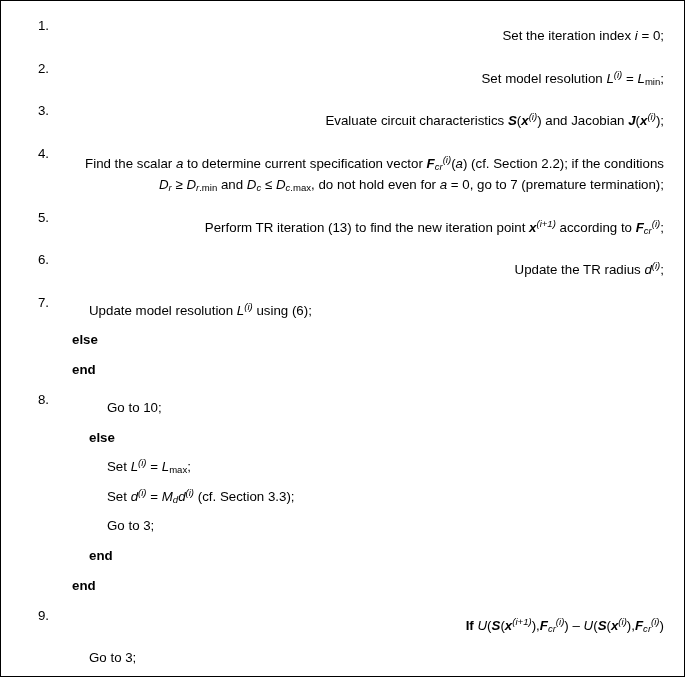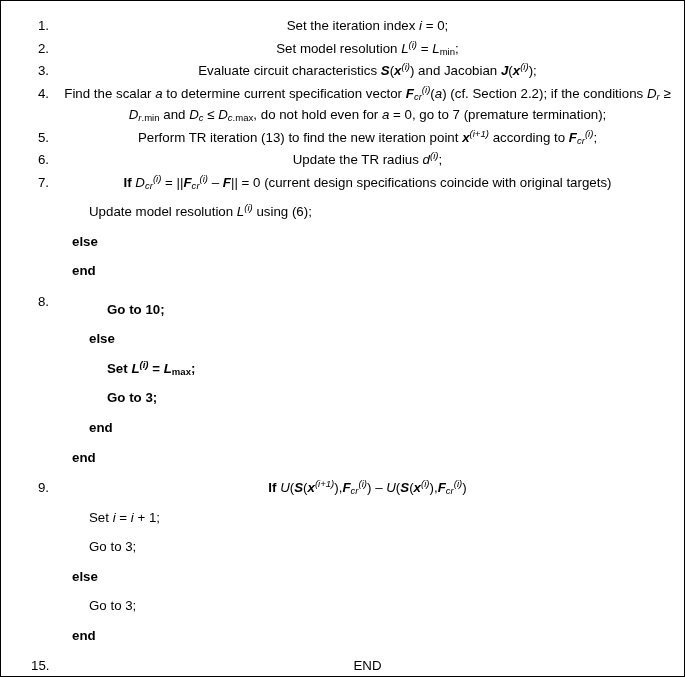--- a/index.html
+++ b/index.html
@@ -41,31 +41,31 @@
     padding-right: 12px;
     box-sizing: border-box;
     margin-left: 30px;
     white-space: nowrap;
   }
   .step-body {
     flex: 1 1 auto;
     min-width: 0;
   }
   .step-text {
-    margin: 0;
-    text-align: center;
+    margin: 10px;
+    text-align: right;
   }
   
   .sub {
     margin: 8px;
     white-space: nowrap;
   }
   .ind-1 { padding-left: 3px; }
   .ind-2 { padding-left: 20px; }
-  .ind-3 { padding-left: 38px; font-weight: bold; }
+  .ind-3 { padding-left: 38px; }
   .kw { font-weight: bold; }
   .it { font-style: italic; }
   .bi { font-weight: bold; font-style: italic; }
   sub, sup {
     font-size: 0.72em;
     line-height: 0;
     font-style: normal;
   }
   sub { vertical-align: -0.25em; }
   sup { vertical-align: 0.5em; }
@@ -108,42 +108,41 @@
       </li>
       <li class="step">
         <span class="step-num">6.</span>
         <div class="step-body">
           <p class="step-text">Update the TR radius <span class="it">d</span><sup class="it-s">(i)</sup>;</p>
         </div>
       </li>
       <li class="step">
         <span class="step-num">7.</span>
         <div class="step-body">
-          <p class="step-text"><span class="kw">If</span> <span class="it">D</span><sub class="it-s">cr</sub><sup class="it-s">(i)</sup> = ||<span class="bi">F</span><sub class="it-s">cr</sub><sup class="it-s">(i)</sup> – <span class="bi">F</span>|| = 0 (current design specifications coincide with original targets)</p>
           <p class="sub ind-2">Update model resolution <span class="it">L</span><sup class="it-s">(i)</sup> using (6);</p>
           <p class="sub ind-1"><span class="kw">else</span></p>
           <p class="sub ind-1"><span class="kw">end</span></p>
         </div>
       </li>
       <li class="step">
         <span class="step-num">8.</span>
         <div class="step-body">
           <p class="sub ind-3">Go to 10;</p>
           <p class="sub ind-2"><span class="kw">else</span></p>
           <p class="sub ind-3">Set <span class="it">L</span><sup class="it-s">(i)</sup> = <span class="it">L</span><sub>max</sub>;</p>
+          <p class="sub ind-3">Set <span class="it">d</span><sup class="it-s">(i)</sup> = <span class="it">M</span><sub class="it-s">d</sub><span class="it">d</span><sup class="it-s">(i)</sup> (cf. Section 3.3);</p>
           <p class="sub ind-3">Go to 3;</p>
           <p class="sub ind-2"><span class="kw">end</span></p>
           <p class="sub ind-1"><span class="kw">end</span></p>
         </div>
       </li>
       <li class="step">
         <span class="step-num">9.</span>
         <div class="step-body">
           <p class="step-text"><span class="kw">If</span> <span class="it">U</span>(<span class="bi">S</span>(<span class="bi">x</span><sup class="it-s">(i+1)</sup>),<span class="bi">F</span><sub class="it-s">cr</sub><sup class="it-s">(i)</sup>) – <span class="it">U</span>(<span class="bi">S</span>(<span class="bi">x</span><sup class="it-s">(i)</sup>),<span class="bi">F</span><sub class="it-s">cr</sub><sup class="it-s">(i)</sup>)</p>
-          <p class="sub ind-2">Set <span class="it">i</span> = <span class="it">i</span> + 1;</p>
           <p class="sub ind-2">Go to 3;</p>
           <p class="sub ind-1"><span class="kw">else</span></p>
           <p class="sub ind-2">Go to 3;</p>
           <p class="sub ind-1"><span class="kw">end</span></p>
         </div>
       </li>
       <li class="step">
         <span class="step-num">15.</span>
         <div class="step-body">
           <p class="step-text">END</p>

